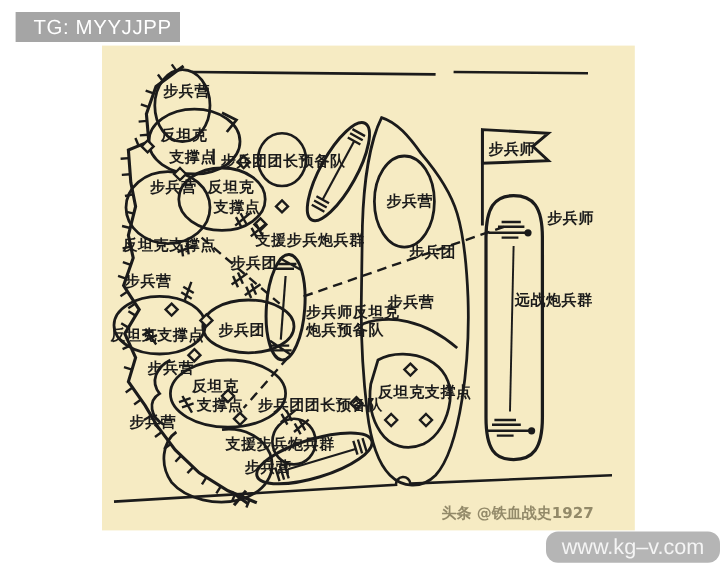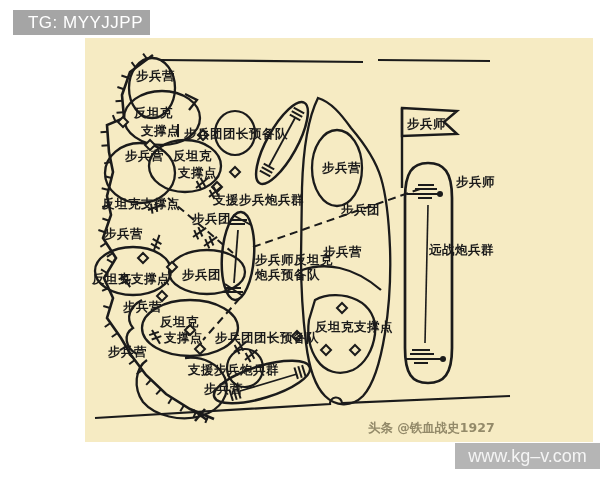--- a/index.html
+++ b/index.html
@@ -1,24 +1,24 @@
 <!DOCTYPE html>
 <html><head>
 <meta charset="utf-8">
 <style>
   html,body{margin:0;padding:0;background:#ffffff;}
   .stage{position:relative;width:600px;height:480px;background:#ffffff;overflow:hidden;
          font-family:"DejaVu Sans","Liberation Sans",sans-serif;}
   .badge{position:absolute;left:13px;top:10px;width:137px;height:25px;background:#a5a5a5;
          color:#ffffff;font-size:17px;line-height:25px;padding-left:8px;box-sizing:border-box;
          letter-spacing:0.5px;font-family:"Liberation Sans",sans-serif;text-align:center;}
-  .canvas{position:absolute;left:85px;top:38px;width:508px;height:404px;background:#f6ebc3;}
+  .canvas{position:absolute;left:85px;top:38px;width:444px;height:404px;background:#f6ebc3;}
   .footer{position:absolute;right:0;top:443px;width:145px;height:26px;background:#b5b5b5;
           color:#f4f4f4;font-size:18px;line-height:26px;text-align:center;
-          font-family:"Liberation Sans",sans-serif;}
+          font-family:"Liberation Sans",sans-serif;border-radius:10px;}
   svg{display:block;}
   svg text{font-family:"DejaVu Sans","Liberation Sans",sans-serif;font-size:12.5px;
            font-weight:700;fill:#1b1b1b;letter-spacing:0.5px;}
   svg text.wm{fill:#8e8565;font-size:12.5px;opacity:.95;letter-spacing:0;}
   .ink{stroke:#1b1b1b;fill:none;}
 </style>
 </head>
 <body>
 
 <div class="stage">

